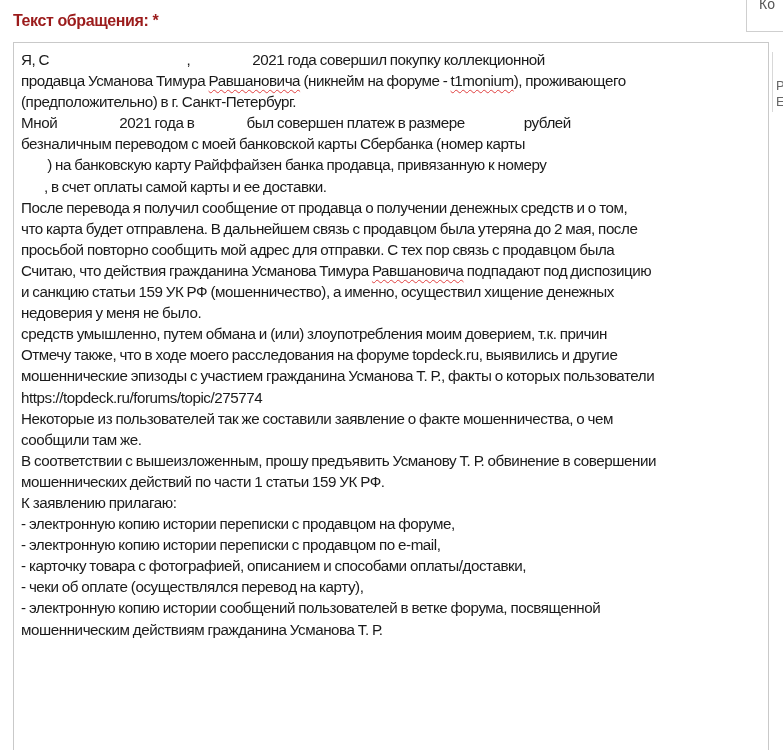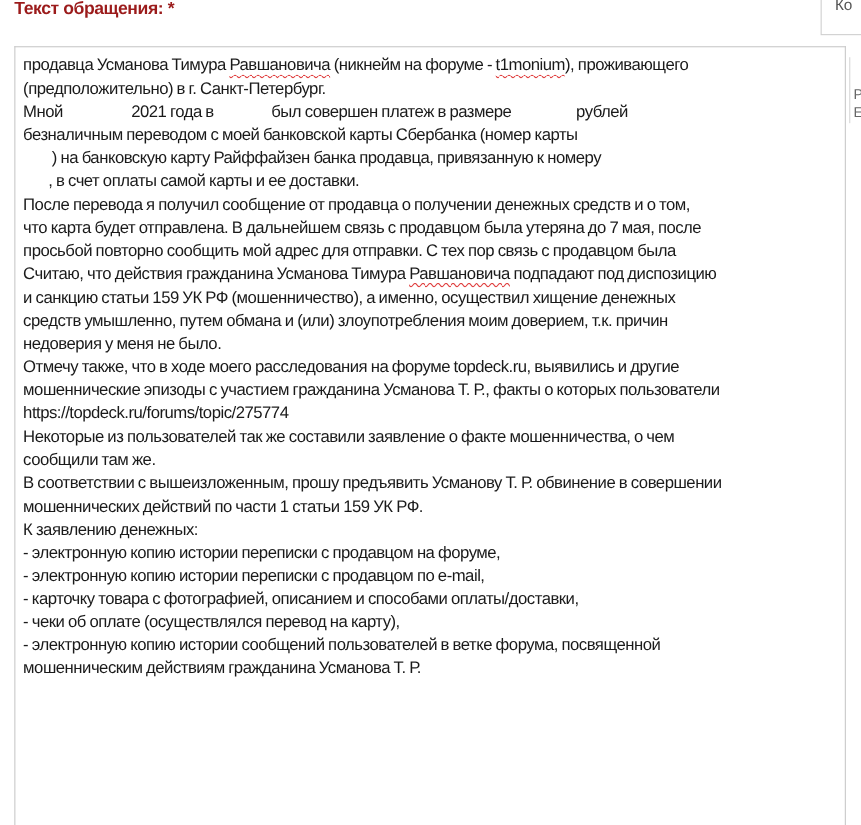--- a/index.html
+++ b/index.html
@@ -1,21 +1,21 @@
 <!DOCTYPE html>
 <html><head>
 <meta charset="utf-8">
 <style>
   html, body { margin:0; padding:0; }
   body {
     width:783px; height:750px; overflow:hidden; background:#ffffff;
     font-family:"Liberation Sans", sans-serif; position:relative;
   }
   .field-label {
-    position:absolute; left:13px; top:0;
+    position:absolute; left:13px; top:12px;
     font-size:16px; font-weight:bold; color:#9b1b1b;
     letter-spacing:-0.4px;
   }
   .textarea {
     position:absolute; left:13px; top:42px; width:756px; height:720px;
     border:1px solid #c9c9c9; border-bottom:none; box-sizing:border-box;
     padding:6px 7px 0 7px; background:#fff;
     font-size:15.2px; line-height:21.1px; color:#1a1a1a;
     letter-spacing:-0.45px; word-spacing:-0.5px;
   }
@@ -42,40 +42,41 @@
   <span style="display:block">Р</span>
   <span style="display:block">Е</span>
 </div>
 
 <div class="field-label">
   <span>Текст обращения:</span>
   <span>*</span>
 </div>
 
 <div class="textarea" id="ta">
+    <span class="line">Я, С                                          ,                   2021 года совершил покупку коллекционной</span>
     <span class="line">продавца Усманова Тимура <span class="spell">Равшановича</span> (никнейм на форуме - <span class="spell">t1monium</span>), проживающего</span>
     <span class="line">(предположительно) в г. Санкт-Петербург.</span>
     <span class="line">Мной                   2021 года в                был совершен платеж в размере                  рублей</span>
     <span class="line">безналичным переводом с моей банковской карты Сбербанка (номер карты</span>
     <span class="line">        ) на банковскую карту Райффайзен банка продавца, привязанную к номеру</span>
     <span class="line">       , в счет оплаты самой карты и ее доставки.</span>
     <span class="line">После перевода я получил сообщение от продавца о получении денежных средств и о том,</span>
-    <span class="line">что карта будет отправлена. В дальнейшем связь с продавцом была утеряна до 7 мая, после</span>
+    <span class="line">что карта будет отправлена. В дальнейшем связь с продавцом была утеряна до 2 мая, после</span>
     <span class="line">просьбой повторно сообщить мой адрес для отправки. С тех пор связь с продавцом была</span>
     <span class="line">Считаю, что действия гражданина Усманова Тимура <span class="spell">Равшановича</span> подпадают под диспозицию</span>
     <span class="line">и санкцию статьи 159 УК РФ (мошенничество), а именно, осуществил хищение денежных</span>
+    <span class="line">недоверия у меня не было.</span>
     <span class="line">средств умышленно, путем обмана и (или) злоупотребления моим доверием, т.к. причин</span>
-    <span class="line">недоверия у меня не было.</span>
     <span class="line">Отмечу также, что в ходе моего расследования на форуме topdeck.ru, выявились и другие</span>
     <span class="line">мошеннические эпизоды с участием гражданина Усманова Т. Р., факты о которых пользователи</span>
     <span class="line">https://topdeck.ru/forums/topic/275774</span>
     <span class="line">Некоторые из пользователей так же составили заявление о факте мошенничества, о чем</span>
     <span class="line">сообщили там же.</span>
     <span class="line">В соответствии с вышеизложенным, прошу предъявить Усманову Т. Р. обвинение в совершении</span>
     <span class="line">мошеннических действий по части 1 статьи 159 УК РФ.</span>
-    <span class="line">К заявлению денежных:</span>
+    <span class="line">К заявлению прилагаю:</span>
     <span class="line">- электронную копию истории переписки с продавцом на форуме,</span>
     <span class="line">- электронную копию истории переписки с продавцом по e-mail,</span>
     <span class="line">- карточку товара с фотографией, описанием и способами оплаты/доставки,</span>
     <span class="line">- чеки об оплате (осуществлялся перевод на карту),</span>
     <span class="line">- электронную копию истории сообщений пользователей в ветке форума, посвященной</span>
     <span class="line">мошенническим действиям гражданина Усманова Т. Р.</span>
   </div>
 
 </body></html>

